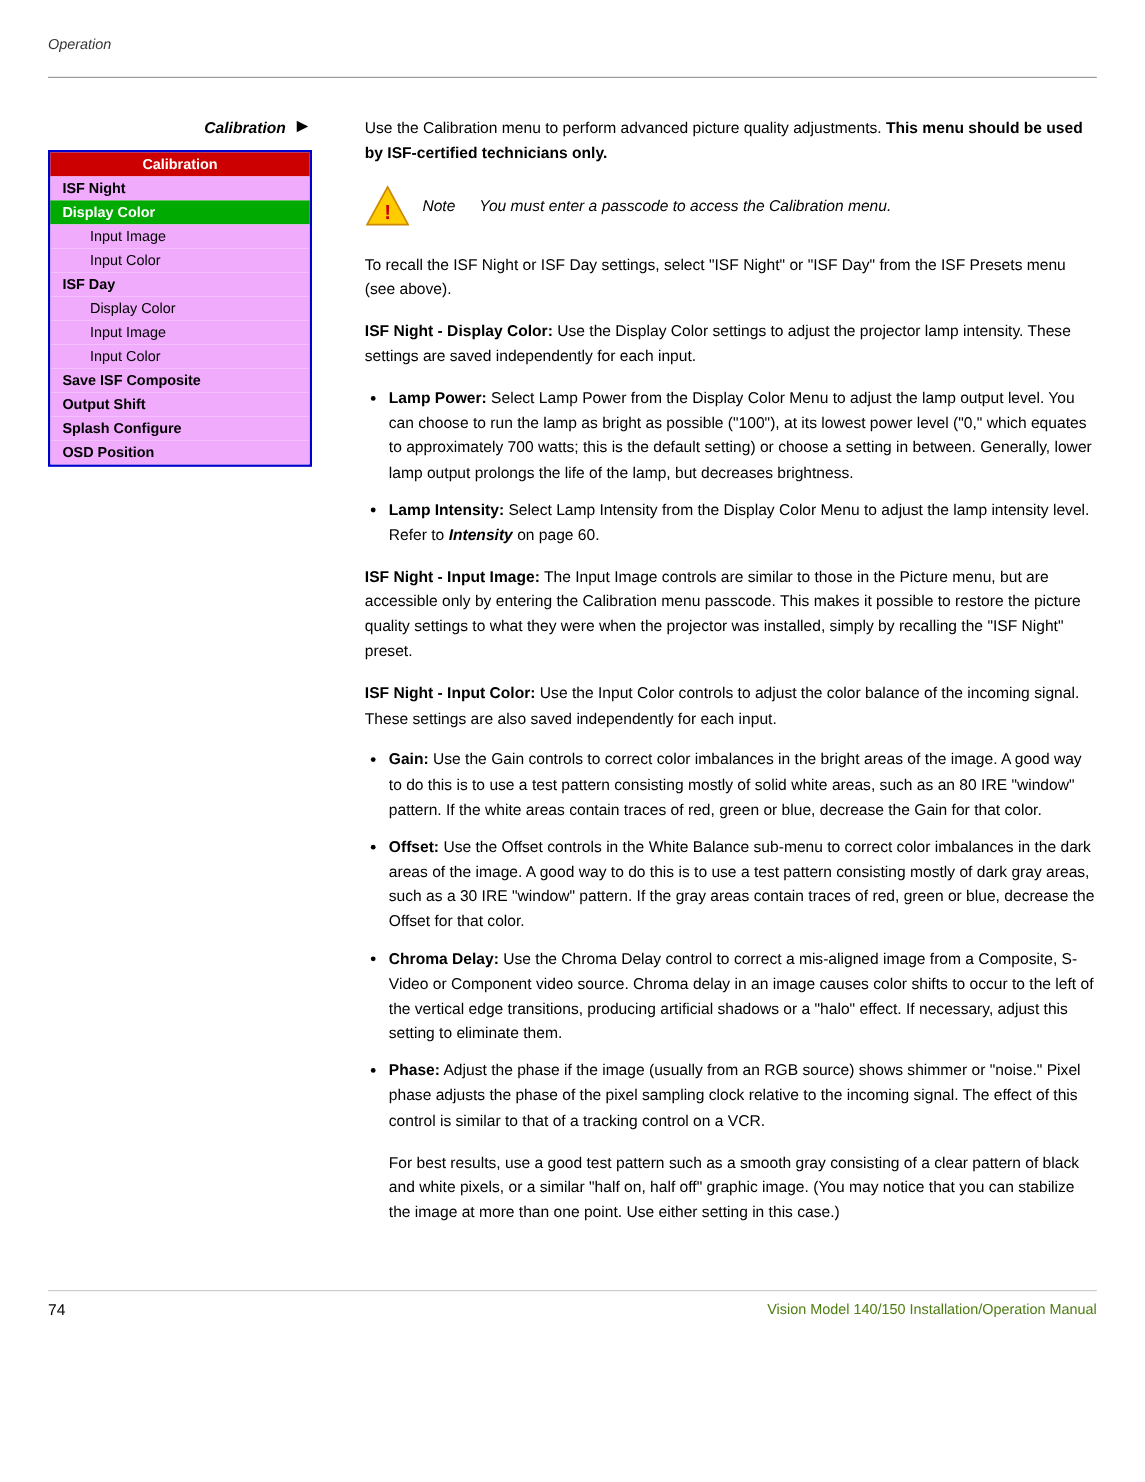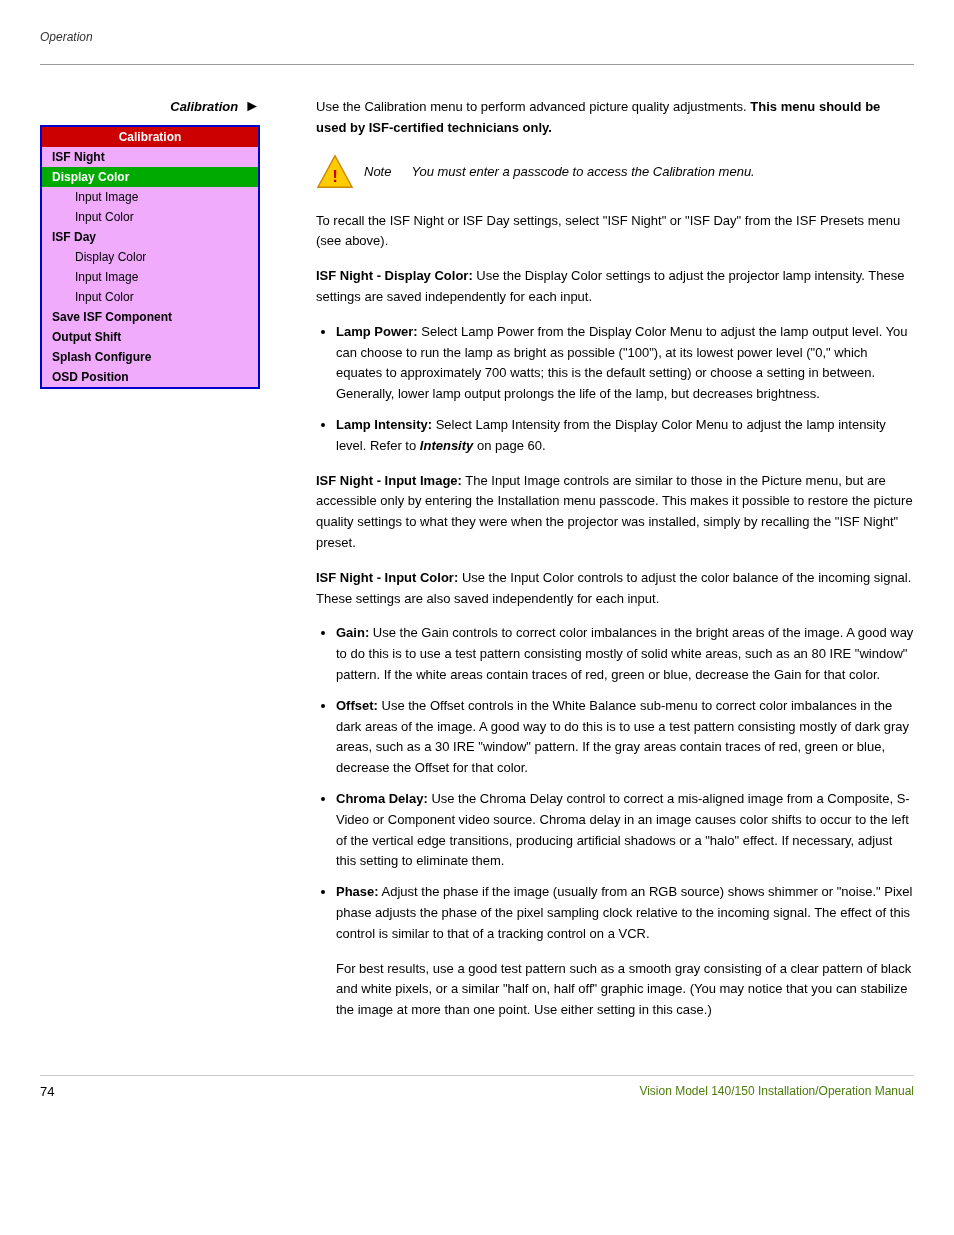--- a/index.html
+++ b/index.html
@@ -24,21 +24,21 @@
       color: #333;
       margin-bottom: 20px;
     }
     .top-divider {
       border: none;
       border-top: 1px solid #999;
       margin-bottom: 20px;
     }
     .main-content {
       display: flex;
-      gap: 16px;
+      gap: 4px;
       margin-top: 32px;
     }
     .left-column {
       width: 240px;
       flex-shrink: 0;
       padding-right: 20px;
     }
     .right-column {
       flex: 1;
       padding-left: 20px;
@@ -183,21 +183,21 @@
 
         <div class="menu-item highlight-green">Display Color</div>
         <div class="menu-item indent">Input Image</div>
         <div class="menu-item indent">Input Color</div>
 
         <div class="menu-item bold">ISF Day</div>
         <div class="menu-item indent">Display Color</div>
         <div class="menu-item indent">Input Image</div>
         <div class="menu-item indent">Input Color</div>
 
-        <div class="menu-item bold">Save ISF Component</div>
+        <div class="menu-item bold">Save ISF Composite</div>
         <div class="menu-item bold">Output Shift</div>
         <div class="menu-item bold">Splash Configure</div>
         <div class="menu-item bold">OSD Position</div>
       </div>
     </div>
 
     <div class="right-column">
 
       <div class="section-text">
         <span>Use the Calibration menu to perform advanced picture quality adjustments.</span>
@@ -231,21 +231,21 @@
         <li class="bullet-item">
           <b>Lamp Intensity:</b>
           <span> Select Lamp Intensity from the Display Color Menu to adjust the lamp intensity level. Refer to </span>
           <b><i style="cursor:pointer;">Intensity</i></b>
           <span> on page 60.</span>
         </li>
       </ul>
 
       <div class="section-text">
         <b>ISF Night - Input Image:</b>
-        <span> The Input Image controls are similar to those in the Picture menu, but are accessible only by entering the Installation menu passcode. This makes it possible to restore the picture quality settings to what they were when the projector was installed, simply by recalling the "ISF Night" preset.</span>
+        <span> The Input Image controls are similar to those in the Picture menu, but are accessible only by entering the Calibration menu passcode. This makes it possible to restore the picture quality settings to what they were when the projector was installed, simply by recalling the "ISF Night" preset.</span>
       </div>
 
       <div class="section-text">
         <b>ISF Night - Input Color:</b>
         <span> Use the Input Color controls to adjust the color balance of the incoming signal. These settings are also saved independently for each input.</span>
       </div>
 
       <ul class="bullet-list">
         <li class="bullet-item">
           <b>Gain:</b>

